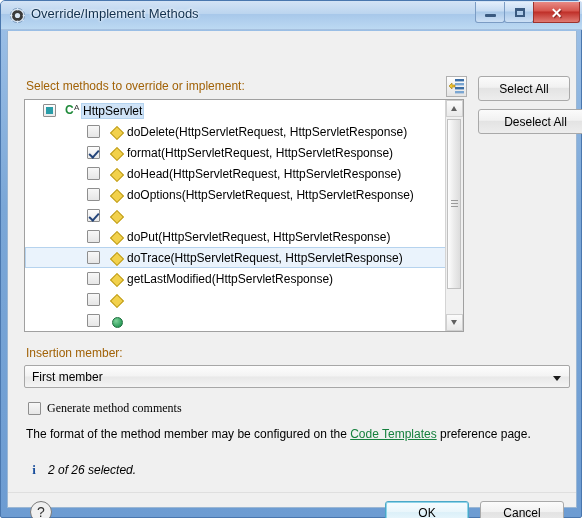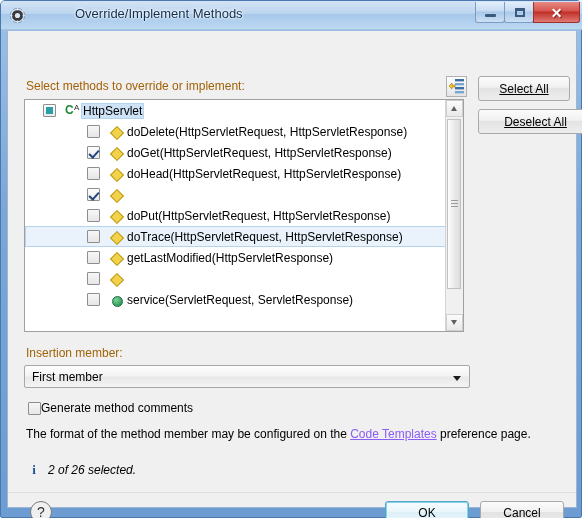--- a/index.html
+++ b/index.html
@@ -44,21 +44,20 @@
     left: 8px; top: 6px;
     width: 17px; height: 17px;
   }
   .title-text {
     position: absolute;
     left: 30px; top: 5px;
     font-size: 13px;
     color: #11304e;
     text-shadow: 0 0 3px #ffffff, 0 0 3px #ffffff;
     white-space: nowrap;
-    margin-left: 44px;
   }
   .wbtns {
     position: absolute;
     right: 3px; top: 1px;
     height: 22px;
     display: flex;
   }
   .wbtn {
     width: 30px; height: 21px;
     box-sizing: border-box;
@@ -314,30 +313,29 @@
     border-radius: 3px;
     font-family: "Liberation Sans", sans-serif;
     font-size: 12px;
     color: #000;
     text-align: center;
     line-height: 1;
     display: flex;
     align-items: center;
     justify-content: center;
     padding: 0;
-    text-decoration: underline;
   }
   .btn-selall { left: 470px; top: 45px; width: 92px; height: 25px; }
   .btn-deselall { left: 470px; top: 78px; width: 115px; height: 25px; }
 
   
   .combo {
     position: absolute;
     left: 16px; top: 334px;
-    width: 446px; height: 23px;
+    width: 546px; height: 23px;
     box-sizing: border-box;
     background: linear-gradient(to bottom,#fdfdfd 0%,#f3f3f3 48%,#e8e8e8 52%,#f4f4f4 100%);
     border: 1px solid #a7a7a7;
     border-radius: 2px;
   }
   .combo-text {
     position: absolute;
     left: 7px; top: 4px;
     font-size: 12px;
   }
@@ -351,30 +349,30 @@
   }
 
   
   .chk-row {
     position: absolute;
     left: 20px; top: 370px;
     display: flex;
     align-items: center;
   }
   .chk-row .cb { width: 13px; height: 13px; }
-  .chk-row .t { font-size: 12px; }
+  .chk-row .t { margin-left: 6px; font-size: 12px; font-family: Liberation Serif, serif; }
 
   .hint {
     position: absolute;
     left: 18px; top: 396px;
     font-size: 12px;
     white-space: nowrap;
   }
   .link {
-    color: #8b5cf6;
+    color: #15803d;
     text-decoration: underline;
     cursor: pointer;
   }
 
   .status-row {
     position: absolute;
     left: 20px; top: 432px;
     display: flex;
     align-items: center;
   }
@@ -489,31 +487,38 @@
                 <div class="ic-diamond"></div>
               </div>
             <div class="row-label">doDelete(HttpServletRequest, HttpServletResponse)</div>
           </div>
 
           <div class="row child">
             <div class="cb checked"></div>
             <div class="icon-slot">
                 <div class="ic-diamond"></div>
               </div>
-            <div class="row-label">doGet(HttpServletRequest, HttpServletResponse)</div>
+            <div class="row-label">format(HttpServletRequest, HttpServletResponse)</div>
           </div>
 
           <div class="row child">
             <div class="cb unchecked"></div>
             <div class="icon-slot">
                 <div class="ic-diamond"></div>
               </div>
             <div class="row-label">doHead(HttpServletRequest, HttpServletResponse)</div>
           </div>
 
+          <div class="row child">
+            <div class="cb unchecked"></div>
+            <div class="icon-slot">
+                <div class="ic-diamond"></div>
+              </div>
+            <div class="row-label">doOptions(HttpServletRequest, HttpServletResponse)</div>
+          </div>
 
           <div class="row child">
             <div class="cb checked"></div>
             <div class="icon-slot">
                 <div class="ic-diamond"></div>
               </div>
           </div>
 
           <div class="row child">
             <div class="cb unchecked"></div>
@@ -544,21 +549,20 @@
             <div class="icon-slot">
                 <div class="ic-diamond"></div>
               </div>
           </div>
 
           <div class="row child">
             <div class="cb unchecked"></div>
             <div class="icon-slot">
                 <div class="ic-circle"></div>
               </div>
-            <div class="row-label">service(ServletRequest, ServletResponse)</div>
           </div>
 
         </div>
 
         <div class="vscroll">
           <div class="vs-arrow up">
               <i></i>
             </div>
           <div class="vs-thumb">
             <div class="vs-grip">

